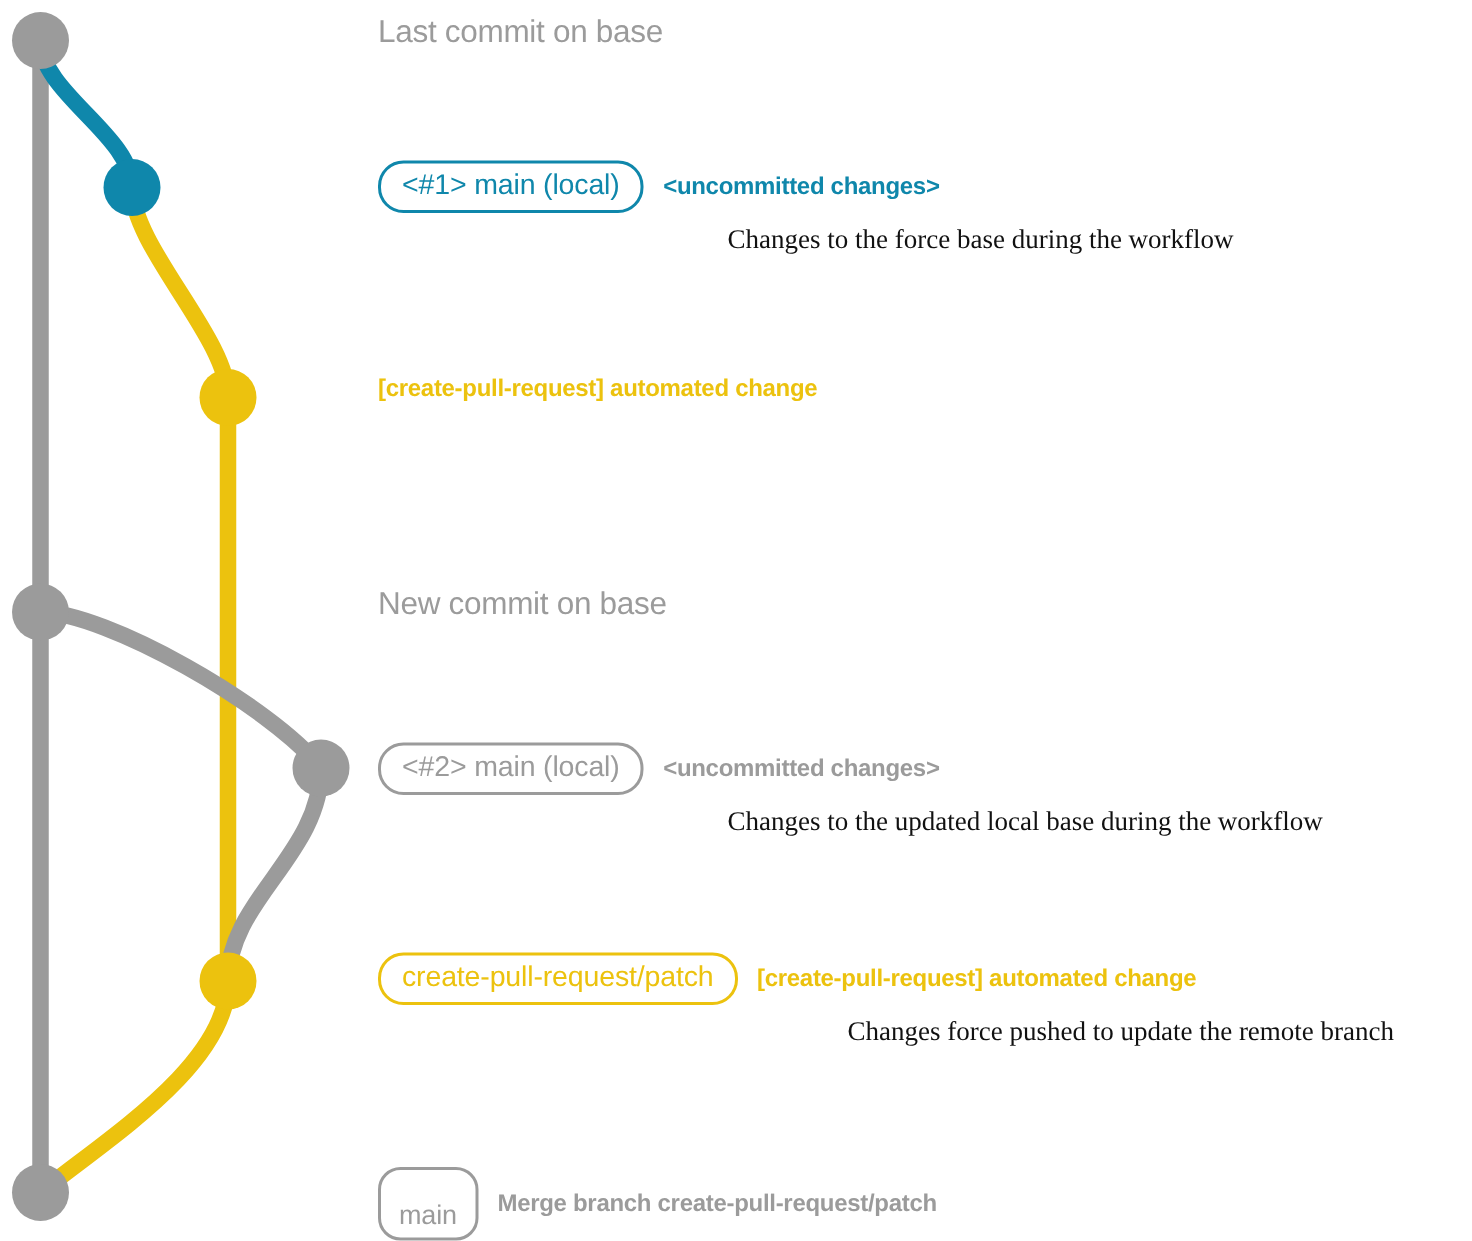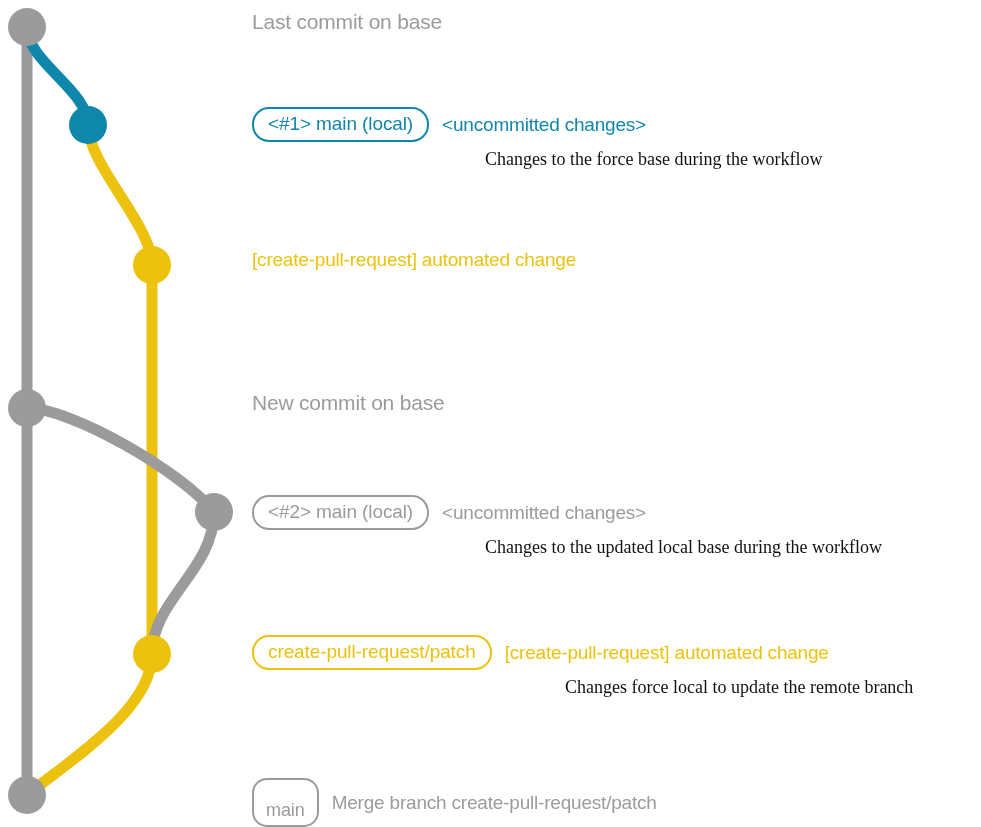--- a/index.html
+++ b/index.html
@@ -58,24 +58,25 @@
     letter-spacing: -0.1px;
     background: transparent;
   }
   .ref-pill.small {
     font-size: 18px;
     padding: 20px 12px 5px;
     border-radius: 15px;
   }
 
   .subject {
-    font-size: 19px;
+    font-size: 16px;
     line-height: 22px;
     letter-spacing: -0.2px;
     margin-left: 13px;
+    font-weight: bold;
   }
   .subject.no-pill {
     margin-left: 0;
   }
 
   
   .desc {
     font-family: "Liberation Serif", serif;
     font-size: 18px;
     line-height: 20px;
@@ -164,21 +165,21 @@
       <span class="subject c-gray">&lt;uncommitted changes&gt;</span>
     </div>
     <div class="desc" style="margin-left:233px;">Changes to the updated local base during the workflow</div>
   </div>
 
   <div class="row" style="top:635px;">
     <div class="row-line">
       <span class="ref-pill c-yellow">create-pull-request/patch</span>
       <span class="subject c-yellow">[create-pull-request] automated change</span>
     </div>
-    <div class="desc" style="margin-left:313px;">Changes force local to update the remote branch</div>
+    <div class="desc" style="margin-left:313px;">Changes force pushed to update the remote branch</div>
   </div>
 
   <div class="row" style="top:778px;">
     <div class="row-line">
       <span class="ref-pill small c-gray">main</span>
       <span class="subject c-gray">Merge branch create-pull-request/patch</span>
     </div>
   </div>
 
 </div>

